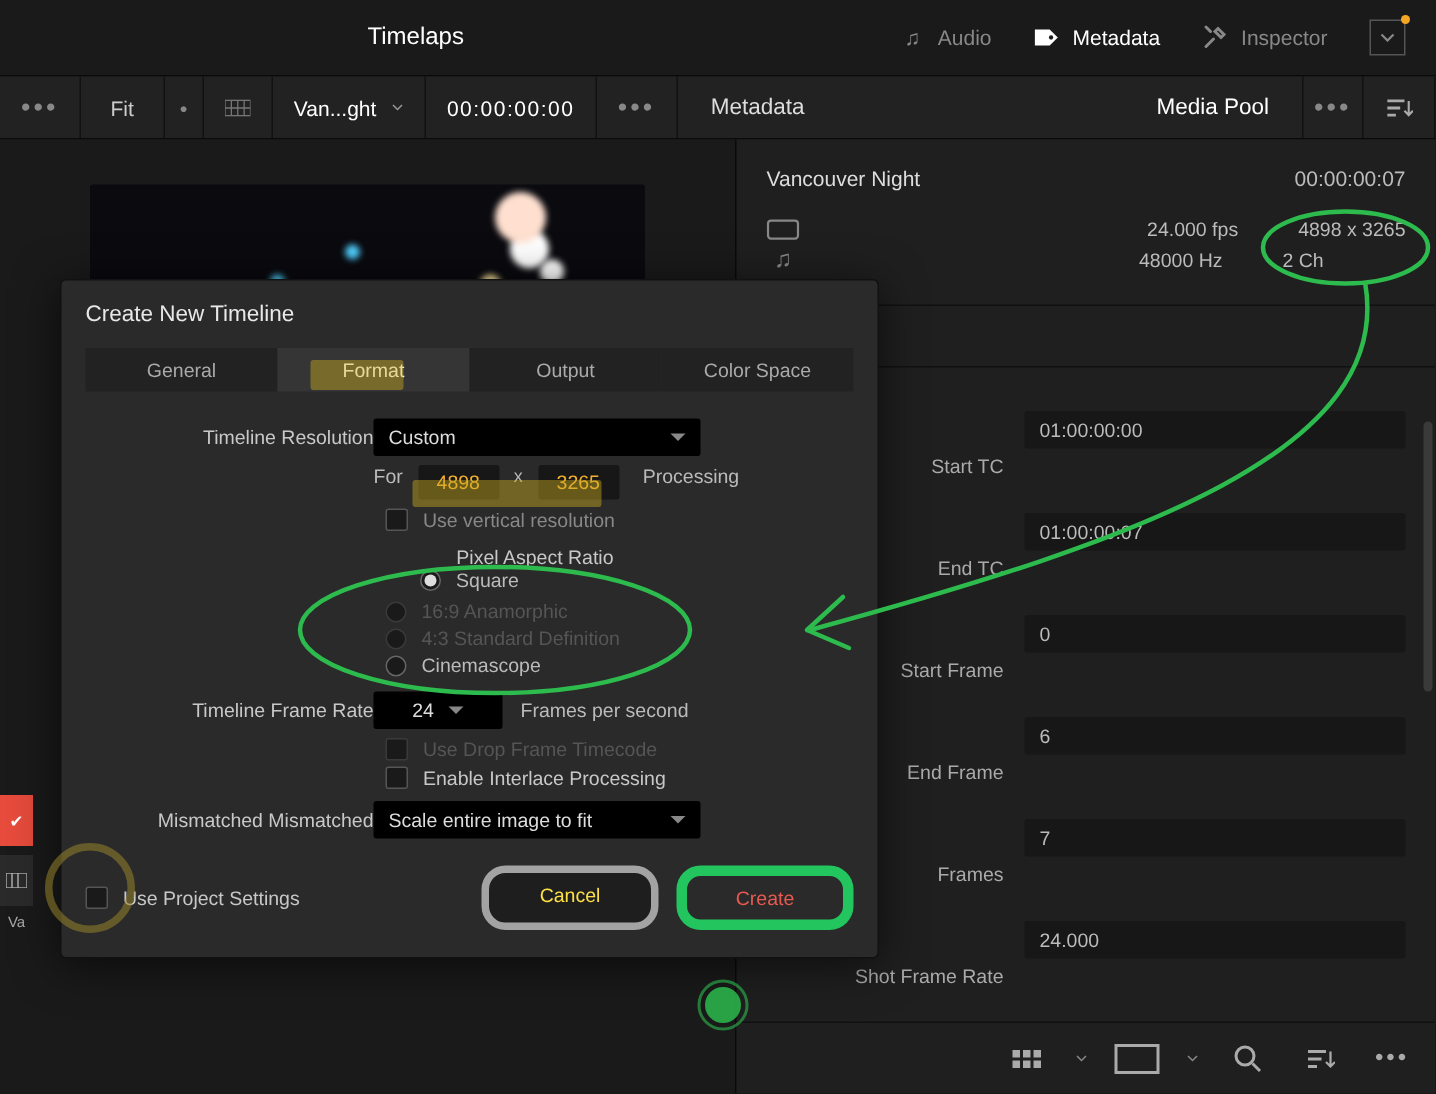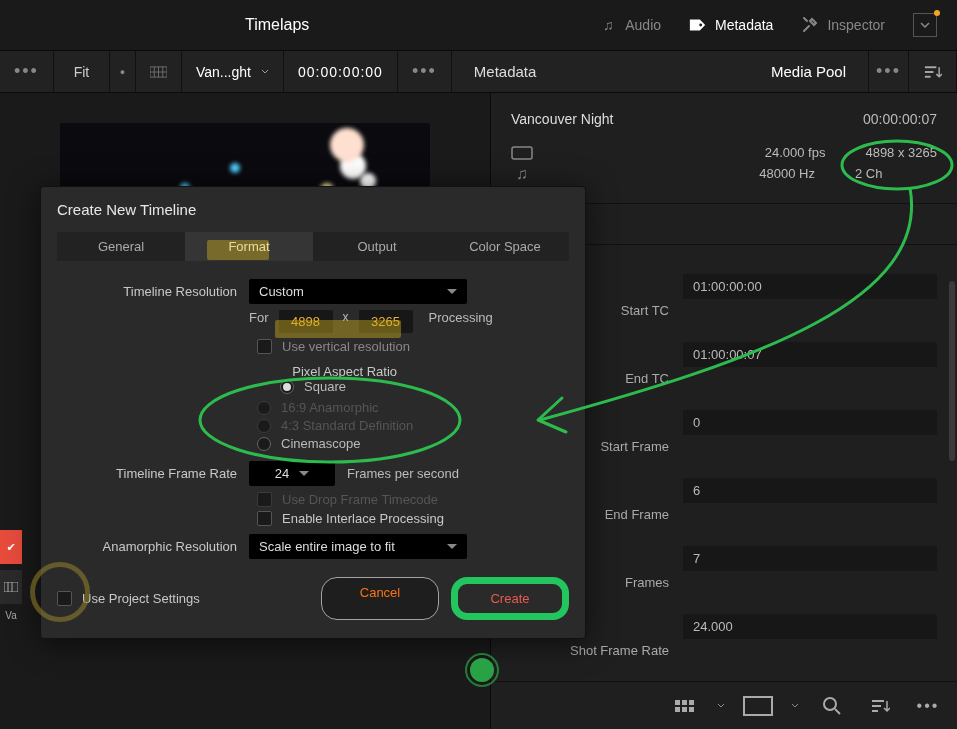--- a/index.html
+++ b/index.html
@@ -57,21 +57,21 @@
   .sb-item.dark { background:#2a2a2a; }
   .sb-label { color:#aaa; font-size:10px; text-align:center; margin-top:2px; }
 
   
   .dialog { position:absolute; left:40px; top:186px; width:546px; background:#2a2a2a; border:1px solid #111; border-radius:4px; padding:14px 16px 18px 16px; box-shadow:0 4px 30px rgba(0,0,0,0.6); z-index:10; }
   .dialog h3 { color:#e8e8e8; font-size:15px; font-weight:500; margin-bottom:14px; }
   .tabs { display:flex; margin-bottom:18px; }
   .tab { flex:1; text-align:center; padding:7px 0; background:#222; color:#aaa; font-size:13px; cursor:pointer; }
   .tab.active { background:#353535; color:#fff; }
   .row { display:flex; align-items:center; margin-bottom:6px; }
-  .row .lbl { width:192px; text-align:right; padding-right:12px; color:#c8c8c8; font-size:13px; }
+  .row .lbl { width:192px; text-align:right; color:#c8c8c8; font-size:13px; }
   .select { background:#000000; border:none; color:#ddd; padding:5px 10px; font-size:13px; width:218px; display:flex; justify-content:space-between; align-items:center; border-radius:2px; }
   .select.small { width:86px; justify-content:center; gap:10px; }
   .caret { width:0; height:0; border-left:5px solid transparent; border-right:5px solid transparent; border-top:5px solid #888; }
   .res-row { display:flex; align-items:flex-start; gap:10px; }
   .res-row .pre { color:#bbb; font-size:13px; }
   .numfield { background:#171717; color:#f5b030; padding:4px 10px; font-size:13px; width:54px; text-align:center; border-radius:2px; }
   .res-row .x { color:#bbb; font-size:12px; }
   .res-row .post { color:#bbb; font-size:13px; margin-left:6px; }
   .chk-row { display:flex; align-items:center; gap:10px; margin-left:200px; margin-bottom:4px; }
   .chk { width:15px; height:15px; border:1px solid #555; background:#1a1a1a; border-radius:2px; }
@@ -81,21 +81,21 @@
   .radio { width:14px; height:14px; border:1px solid #666; border-radius:50%; background:#1a1a1a; position:relative; }
   .radio.sel::after { content:""; position:absolute; left:2px; top:2px; width:8px; height:8px; background:#ddd; border-radius:50%; }
   .radio.disabled { border-color:#3a3a3a; }
   .radio-row .t { color:#bbb; font-size:13px; }
   .radio-row .t.dis { color:#555; }
   .footer-row { display:flex; align-items:center; margin-top:18px; }
   .footer-row .chk { margin-right:10px; }
   .footer-row .t { color:#c8c8c8; font-size:13px; }
   .btns { margin-left:auto; display:flex; gap:12px; }
   .btn { width:118px; padding:7px 0; text-align:center; font-size:13px; border-radius:16px; cursor:pointer; }
-  .btn.cancel { background:#1e1e1e; color:#f97316; border:1px solid #a3a3a3; }
+  .btn.cancel { background:#1e1e1e; color:#fde047; border:5px solid #a3a3a3; }
   .btn.create { background:transparent; color:#e85a4f; border:7px solid #22c55e; }
 
   
   .meta-top { padding:18px 20px 12px 20px; }
   .meta-top .clip { display:flex; justify-content:space-between; color:#ddd; font-size:14px; margin-bottom:18px; }
   .meta-top .clip .dur { color:#bbb; }
   .meta-stats { display:flex; flex-direction:column; gap:6px; }
   .stat-line { display:flex; align-items:center; gap:12px; }
   .stat-line .ico { width:22px; height:14px; display:flex; align-items:center; justify-content:center; color:#888; }
   .stat-line .vals { display:flex; gap:40px; margin-left:auto; }
@@ -389,21 +389,21 @@
   <div class="chk-row">
       <div class="chk" style="border-color:#3a3a3a;"></div>
       <span class="t" style="color:#555;">Use Drop Frame Timecode</span>
     </div>
   <div class="chk-row">
       <div class="chk"></div>
       <span class="t" style="color:#c8c8c8;">Enable Interlace Processing</span>
     </div>
 
   <div class="row" style="margin-top:8px;">
-    <div class="lbl">Anamorphic Resolution</div>
+    <div class="lbl">Mismatched Mismatched</div>
     <div class="select">
       <span>Scale entire image to fit</span>
         <span class="caret"></span>
     </div>
   </div>
 
   <div class="footer-row">
     <div class="chk"></div>
     <span class="t">Use Project Settings</span>
     <div class="btns">

